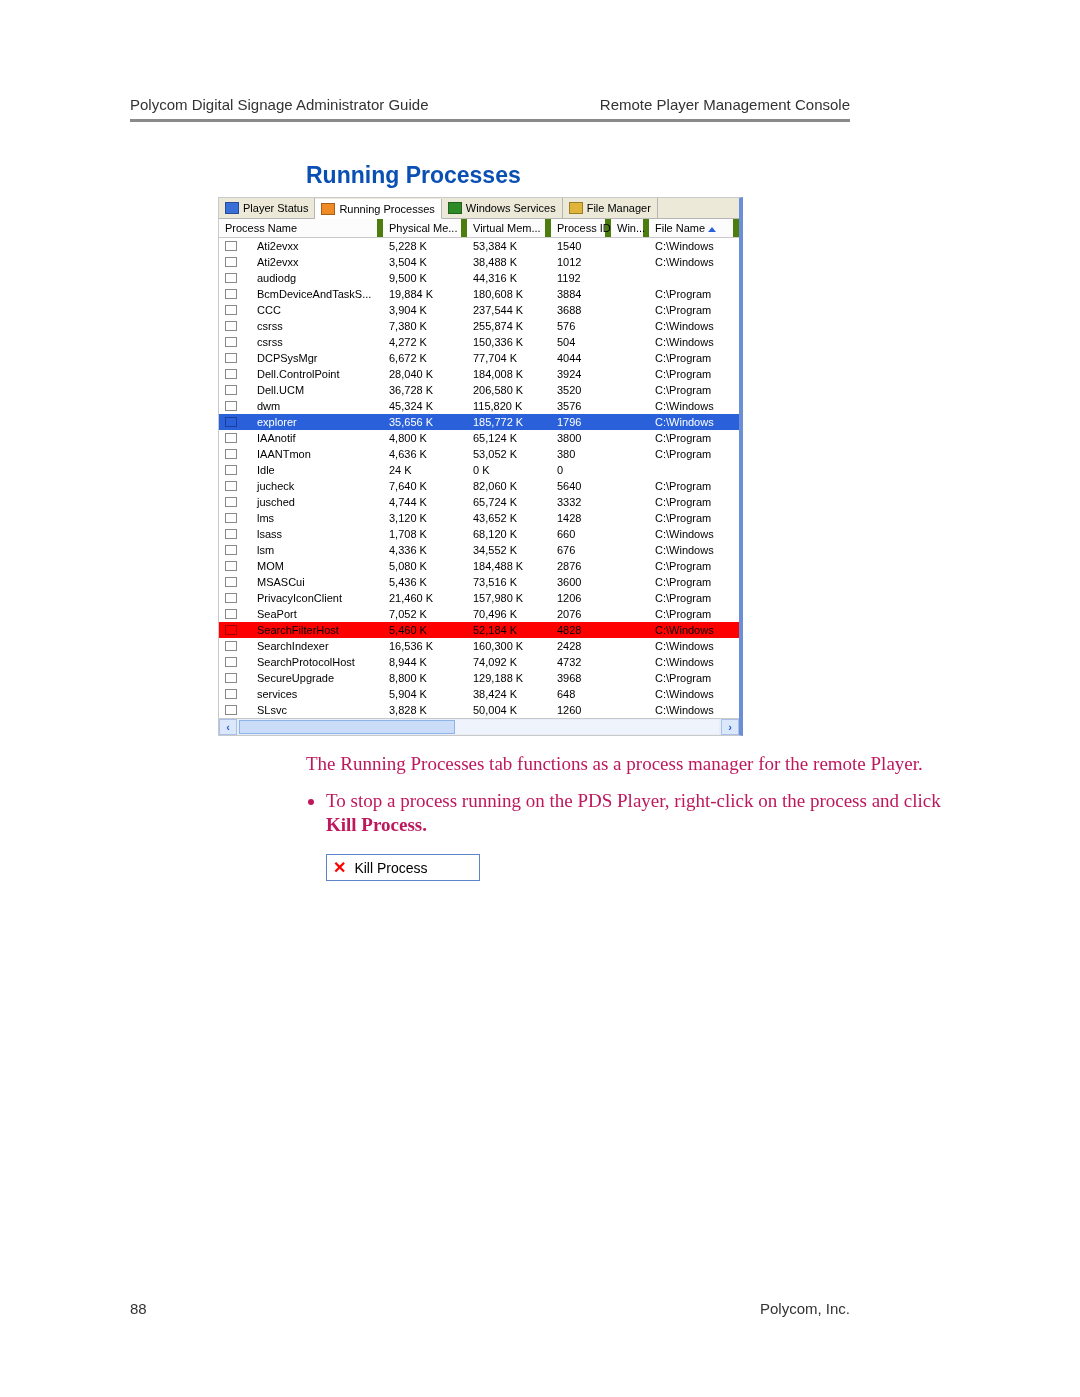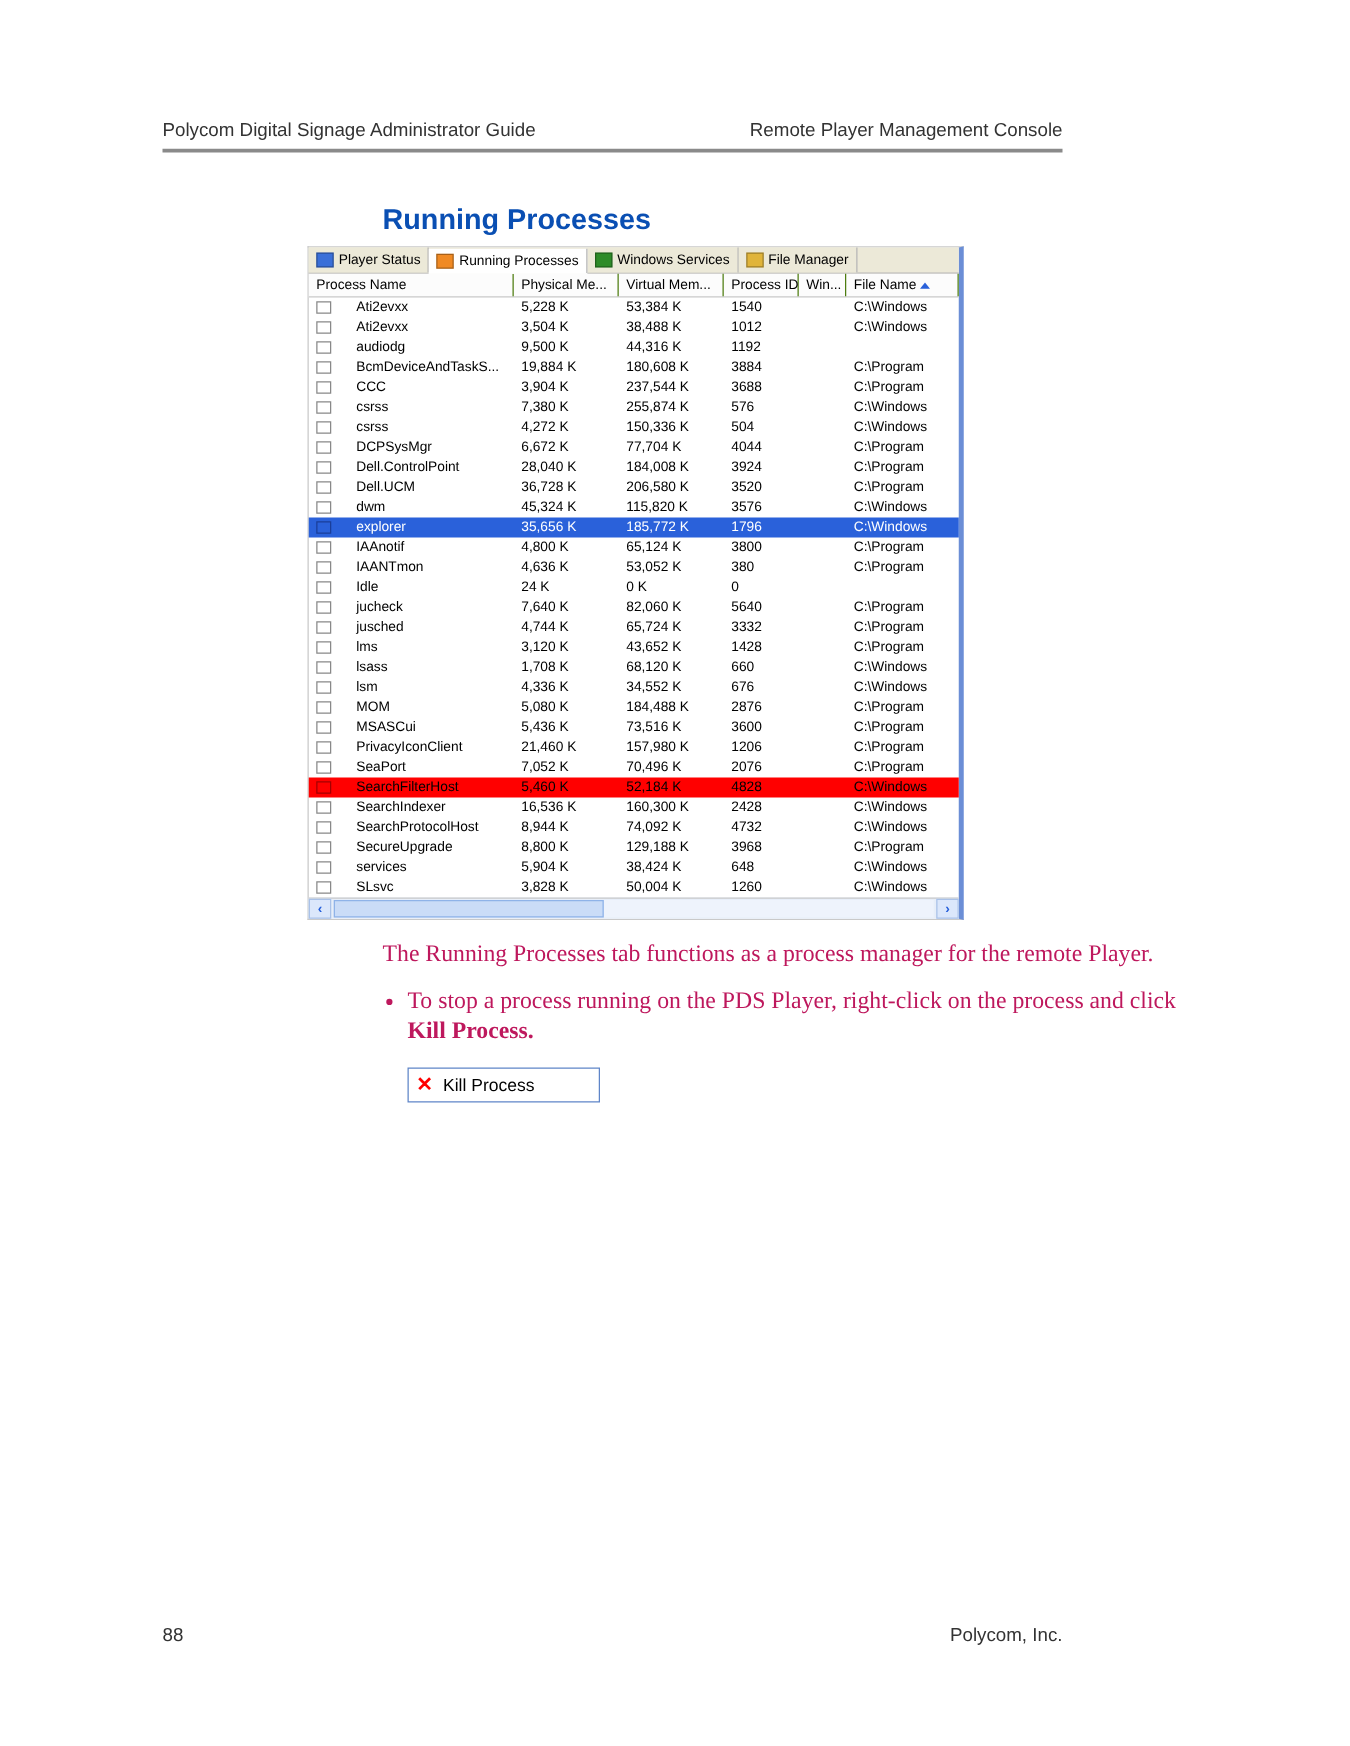--- a/index.html
+++ b/index.html
@@ -27,21 +27,21 @@
   }
   
   .section-heading {
     font-weight: 700;
     color: #0a4fb3;
     font-size: 23px;
     margin: 40px 0 8px 176px;
   }
   
   .shot {
-    margin-left: 116px;
+    margin-left: 88px;
     width: 520px;
     border: 1px solid #c9c9c9;
     border-right: 4px solid #6b8ed6; 
     background: #fff;
     font-family: Tahoma, Arial, sans-serif;
     font-size: 11px;
   }
   .tabs {
     display: flex;
     height: 20px;
@@ -61,21 +61,21 @@
   .tab .ticon { width: 12px; height: 10px; }
   .tab.active { background: #fff; border-bottom: 1px solid #fff; position: relative; top: 1px; }
   .col-headers {
     display: grid;
     grid-template-columns: 164px 84px 84px 60px 38px 1fr;
     border-bottom: 1px solid #c9c9c9;
     background: #fcfcfc;
   }
   .col-headers > div {
     padding: 3px 6px;
-    border-right: 1px solid #4d7c0f;
+    border-right: 6px solid #4d7c0f;
     color: #000;
     white-space: nowrap;
     text-align: left;
   }
   .rows { }
   .row {
     display: grid;
     grid-template-columns: 164px 84px 84px 60px 38px 1fr;
     height: 16px;
     line-height: 16px;

